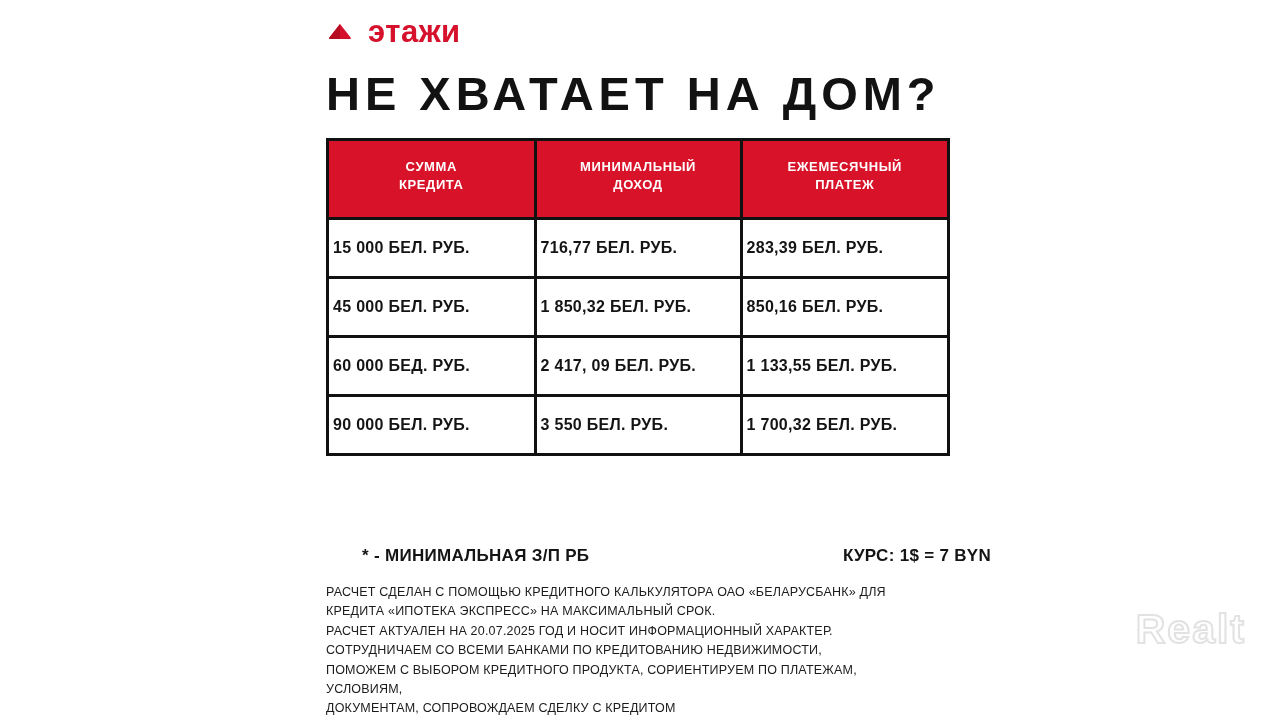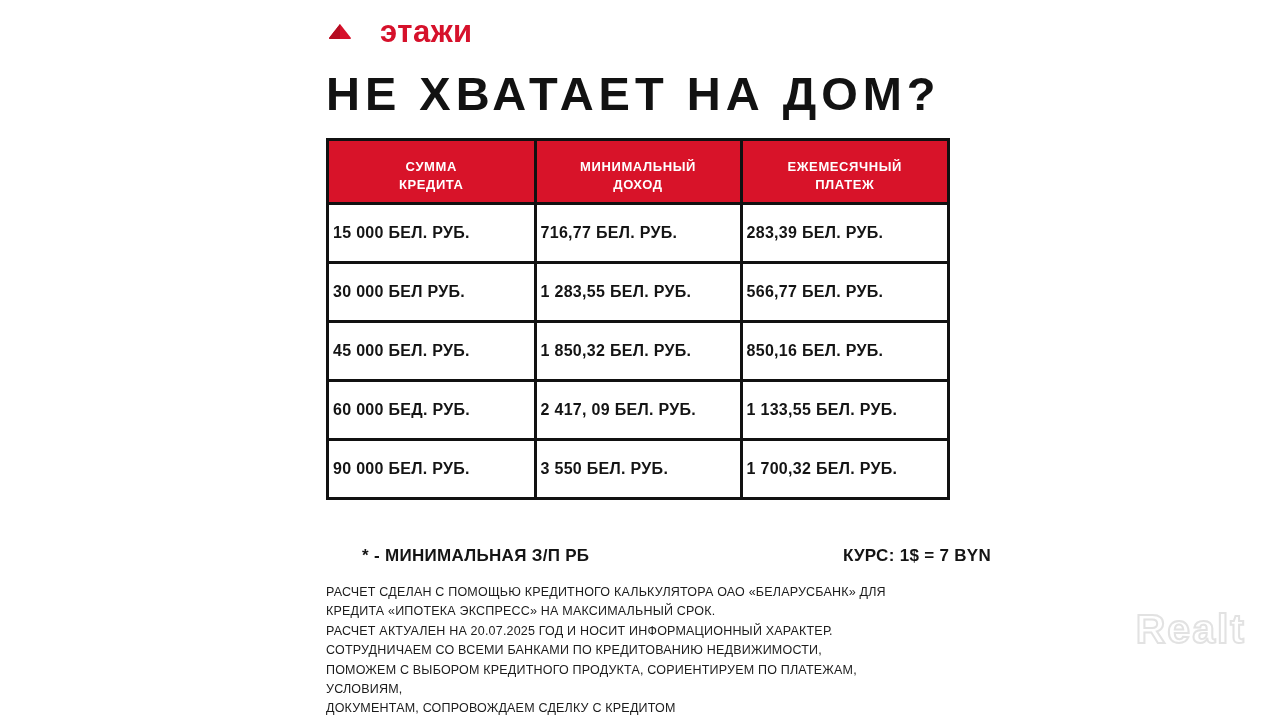--- a/index.html
+++ b/index.html
@@ -22,21 +22,21 @@
     background: #ffffff;
   }
 
   
   .logo-row {
     position: absolute;
     left: 326px;
     top: 16px;
     display: flex;
     align-items: center;
-    gap: 26px;
+    gap: 14px;
   }
   .logo-mark {
     width: 28px;
     height: 28px;
     position: relative;
     display: inline-block;
   }
   .logo-mark svg { display: block; }
   .logo-text {
     font-size: 31px;
@@ -72,21 +72,21 @@
     border-collapse: collapse;
     width: 100%;
     table-layout: fixed;
   }
   table.credit-table th {
     background: #d81329;
     color: #ffffff;
     font-size: 13px;
     font-weight: bold;
     letter-spacing: 0.6px;
-    padding: 17px 6px 9px 6px;
+    padding: 17px 6px 24px 6px;
     border-right: 3px solid #111111;
     text-align: center;
     line-height: 1.35;
     vertical-align: middle;
   }
   table.credit-table th:last-child { border-right: none; }
   table.credit-table td {
     font-size: 16px;
     font-weight: bold;
     color: #141414;
@@ -169,25 +169,20 @@
           <th>ЕЖЕМЕСЯЧНЫЙ<br>ПЛАТЕЖ</th>
         </tr>
       </thead>
       <tbody>
         <tr>
           <td>15 000 БЕЛ. РУБ.</td>
           <td>716,77 БЕЛ. РУБ.</td>
           <td>283,39 БЕЛ. РУБ.</td>
         </tr>
         <tr>
-          <td>30 000 БЕЛ РУБ.</td>
-          <td>1 283,55 БЕЛ. РУБ.</td>
-          <td>566,77 БЕЛ. РУБ.</td>
-        </tr>
-        <tr>
           <td>45 000 БЕЛ. РУБ.</td>
           <td>1 850,32 БЕЛ. РУБ.</td>
           <td>850,16 БЕЛ. РУБ.</td>
         </tr>
         <tr>
           <td>60 000 БЕД. РУБ.</td>
           <td>2 417, 09 БЕЛ. РУБ.</td>
           <td>1 133,55 БЕЛ. РУБ.</td>
         </tr>
         <tr>

